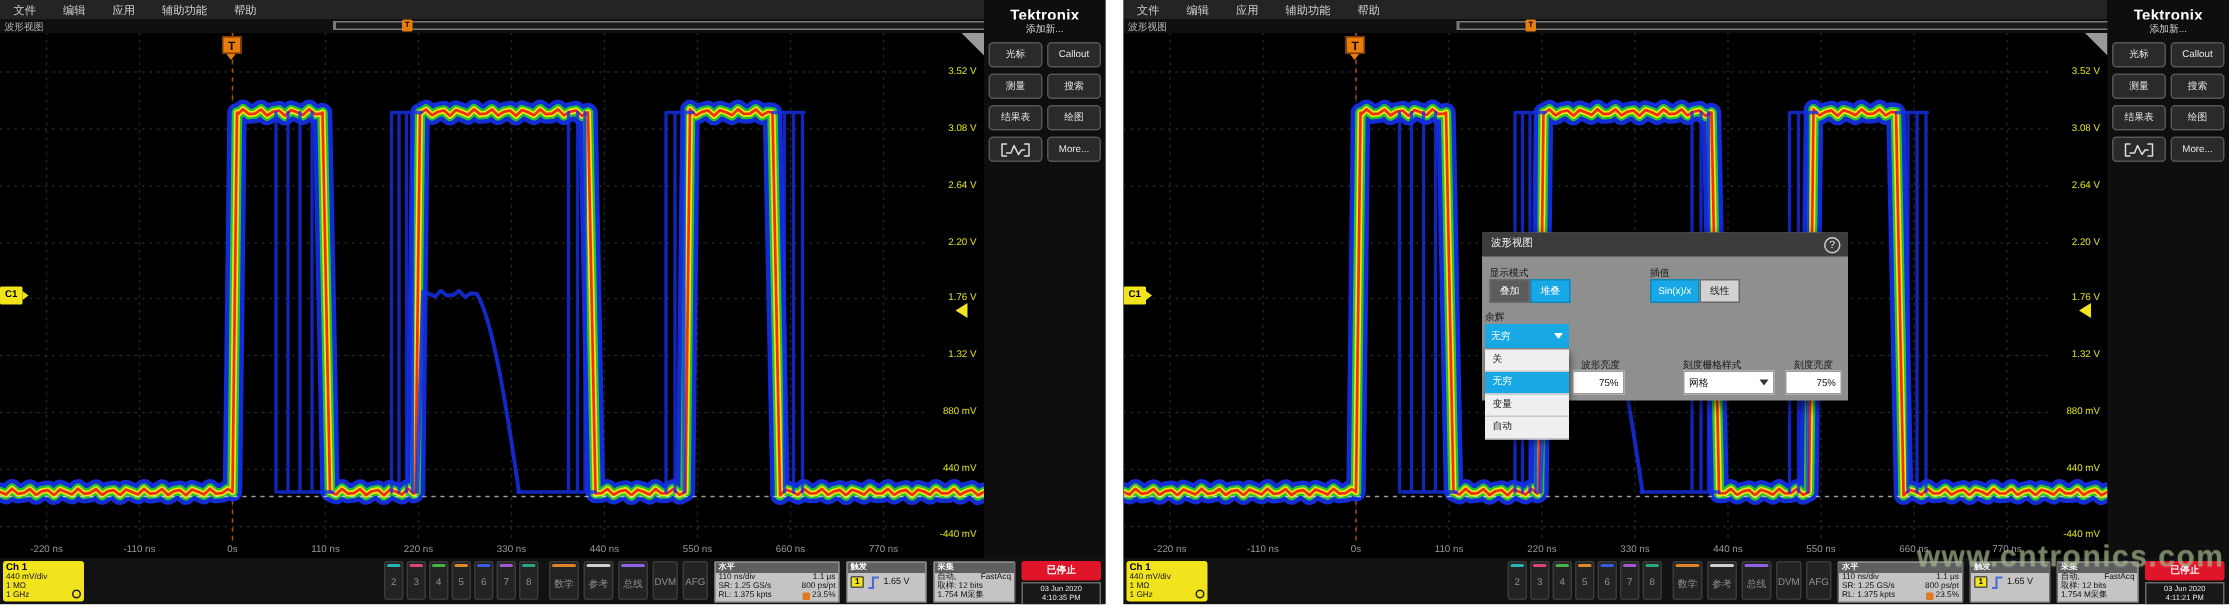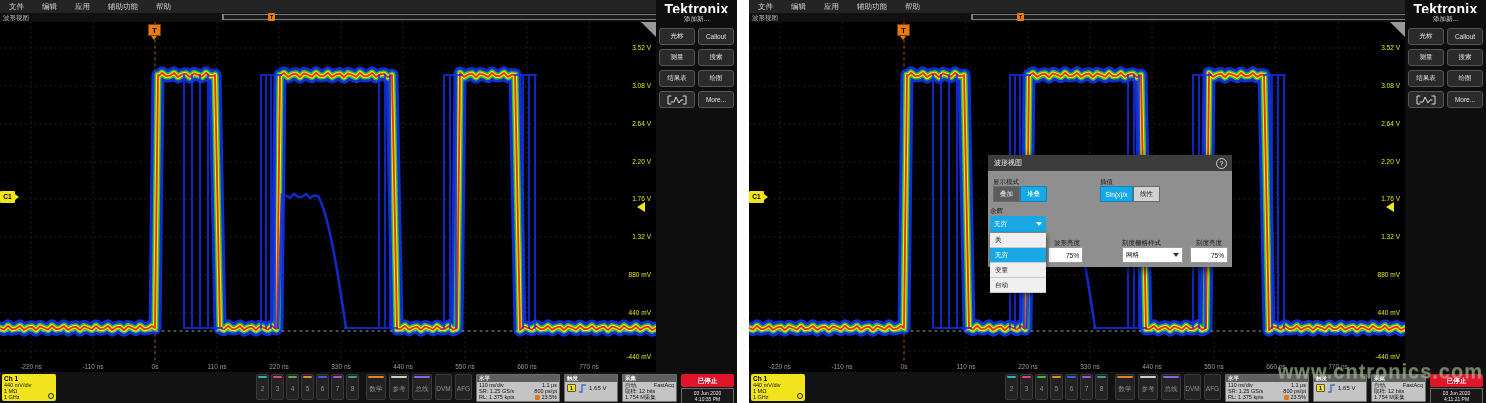--- a/index.html
+++ b/index.html
@@ -3,21 +3,21 @@
 <meta charset="utf-8">
 <style>
   html,body{margin:0;padding:0;background:#fff;font-family:"Liberation Sans","DejaVu Sans",sans-serif;}
   #page{position:relative;width:1486px;height:403px;background:#fff;overflow:hidden;}
   .scope{position:absolute;top:0;width:737px;height:403px;background:#000;overflow:hidden;}
 
   
   .menubar{position:absolute;left:0;top:0;width:656px;height:13px;background:#242424;display:flex;align-items:center;}
   .mi{font-size:7.5px;color:#cfcfcf;padding:0 9px;white-space:nowrap;}
   .brandbox{position:absolute;left:656px;top:0;width:81px;height:13px;background:#0e0e0e;text-align:center;}
-  .brand{color:#fff;font-weight:bold;font-size:14px;line-height:13px;letter-spacing:.2px;margin-top:24px;}
+  .brand{color:#fff;font-weight:bold;font-size:10px;line-height:13px;letter-spacing:.2px;margin-top:24px;}
 
   
   .substrip{position:absolute;left:0;top:13px;width:656px;height:9px;background:#101010;}
   .viewtab{position:absolute;left:3px;top:1px;font-size:6.5px;color:#b8b8b8;}
   .overview{position:absolute;left:222px;top:1px;width:482px;height:6px;border:1px solid #7a7a7a;border-left-width:2px;border-right-width:2px;background:#1b1b1b;box-sizing:border-box;}
   .ov-trig{position:absolute;left:44px;top:-2px;width:7px;height:8px;background:#e87d0d;color:#000;font-size:5px;font-weight:bold;text-align:center;line-height:8px;border-radius:1px;}
 
   
   .rightpanel{position:absolute;left:656px;top:13px;width:81px;height:359px;background:#0e0e0e;}
   .addnew{text-align:center;font-size:6.5px;color:#d8d8d8;margin-top:2px;}

